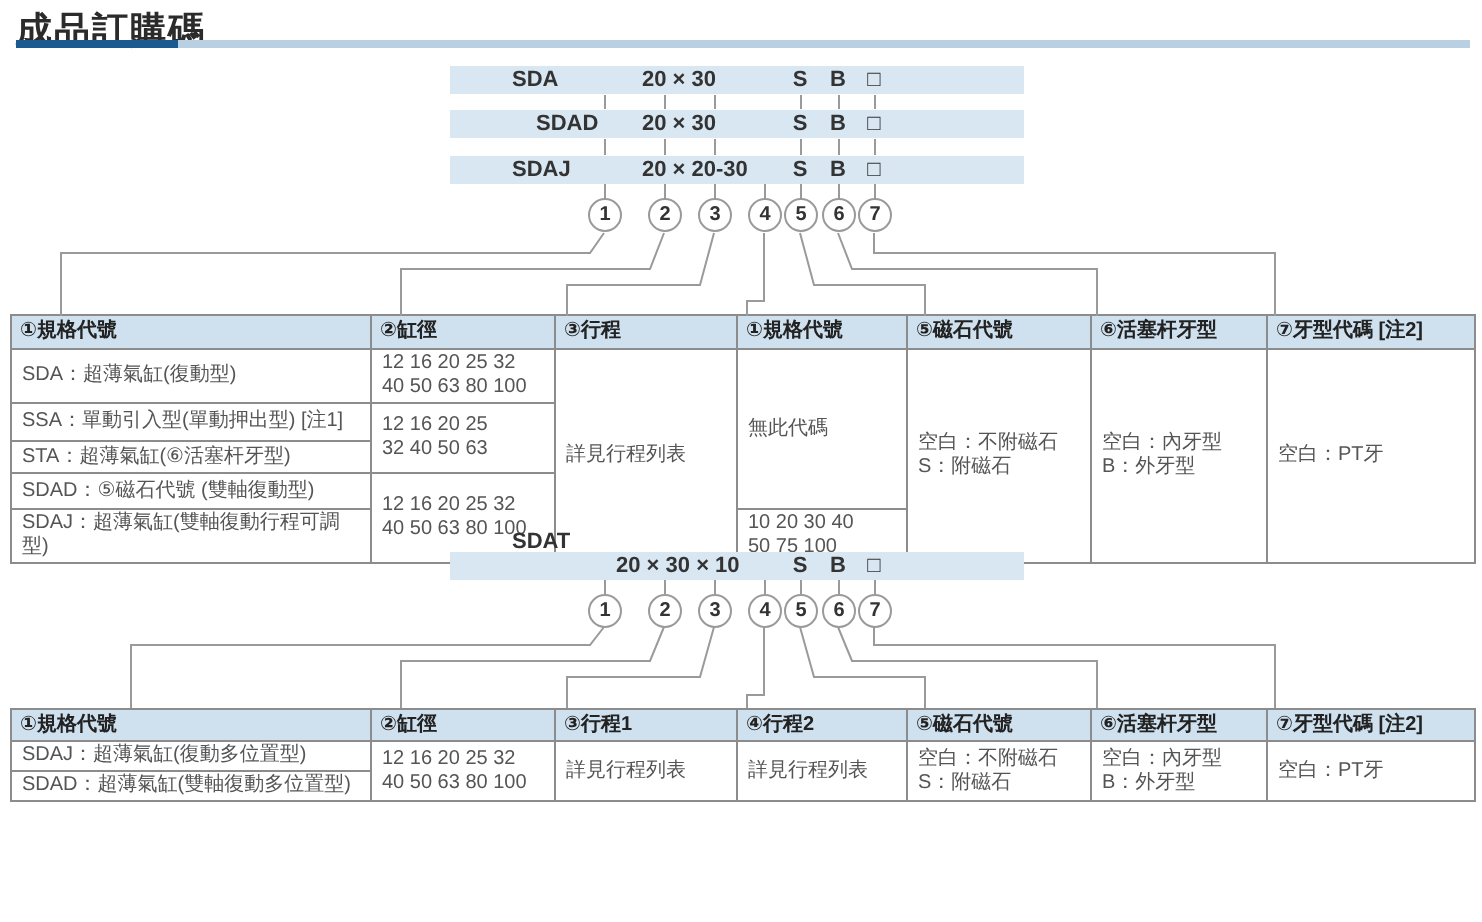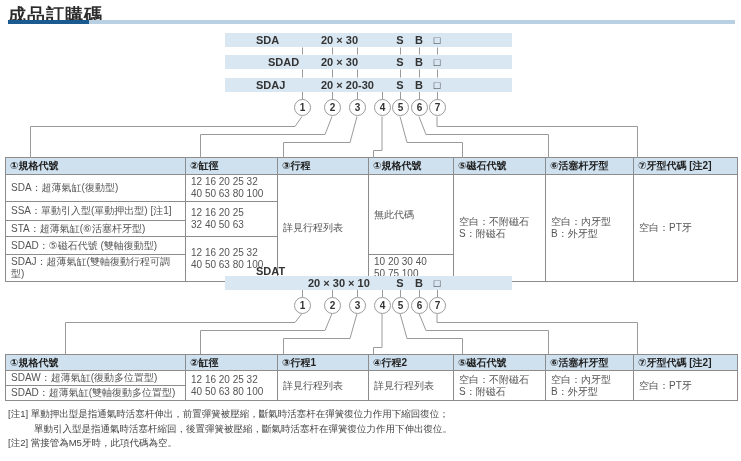--- a/index.html
+++ b/index.html
@@ -185,36 +185,31 @@
         <tr style="height:16px">
       <th>①規格代號</th>
       <th>②缸徑</th>
       <th>③行程1</th>
       <th>④行程2</th>
       <th>⑤磁石代號</th>
       <th>⑥活塞杆牙型</th>
       <th>⑦牙型代碼 [注2]</th>
     </tr>
     <tr style="height:15px">
-      <td>SDAW：超薄氣缸(復動多位置型)</td>
+      <td>SDAJ：超薄氣缸(復動多位置型)</td>
       <td rowspan="2" class="pre">12 16 20 25 32
 40 50 63 80 100</td>
       <td rowspan="2">詳見行程列表</td>
       <td rowspan="2">詳見行程列表</td>
       <td rowspan="2" class="pre">空白：不附磁石
 S：附磁石</td>
       <td rowspan="2" class="pre">空白：內牙型
 B：外牙型</td>
       <td rowspan="2">空白：PT牙</td>
     </tr>
     <tr style="height:15px">
       <td>SDAD：超薄氣缸(雙軸復動多位置型)</td>
     </tr>
   </tbody>
     </table>
 
-  <div class="footnotes">
-    <div class="footnote">[注1] 單動押出型是指通氣時活塞杆伸出，前置彈簧被壓縮，斷氣時活塞杆在彈簧復位力作用下縮回復位；</div>
-    <div class="footnote indent">單動引入型是指通氣時活塞杆縮回，後置彈簧被壓縮，斷氣時活塞杆在彈簧復位力作用下伸出復位。</div>
-    <div class="footnote">[注2] 當接管為M5牙時，此項代碼為空。</div>
-  </div>
 
 </div>
 
 </body></html>

